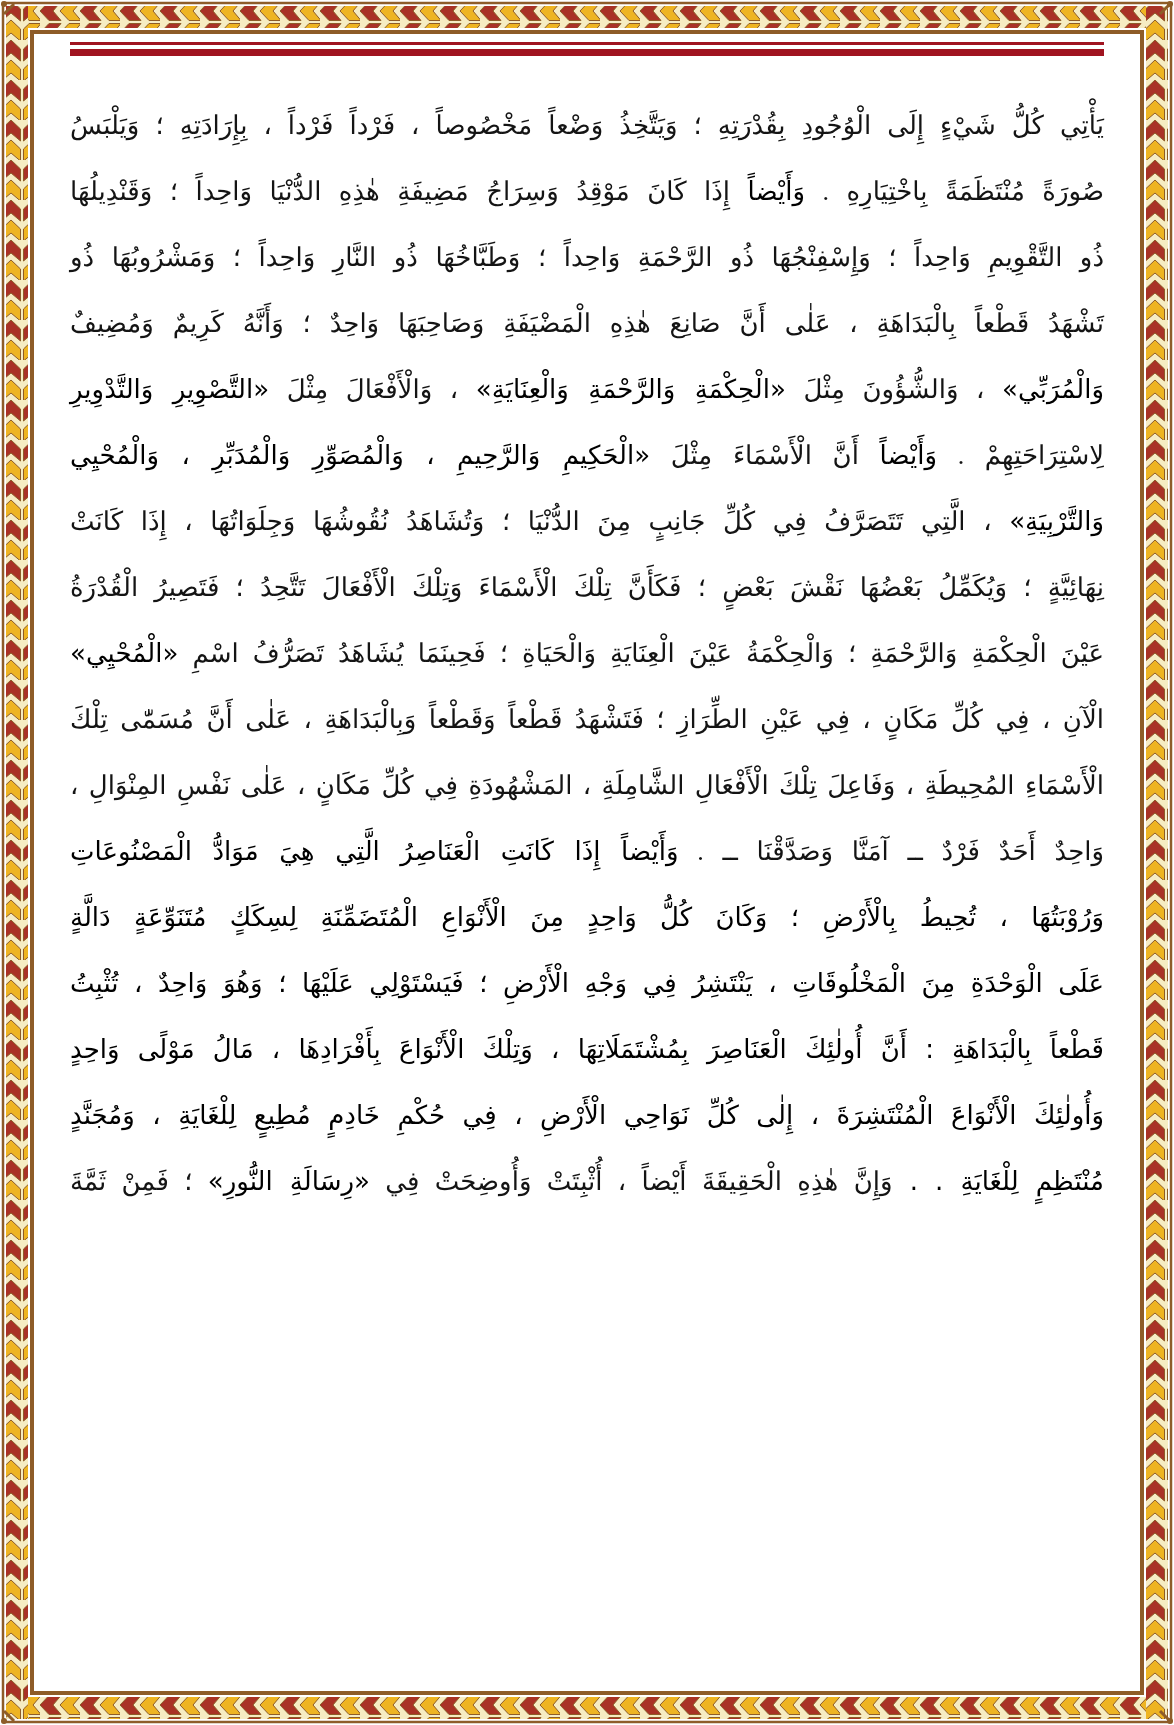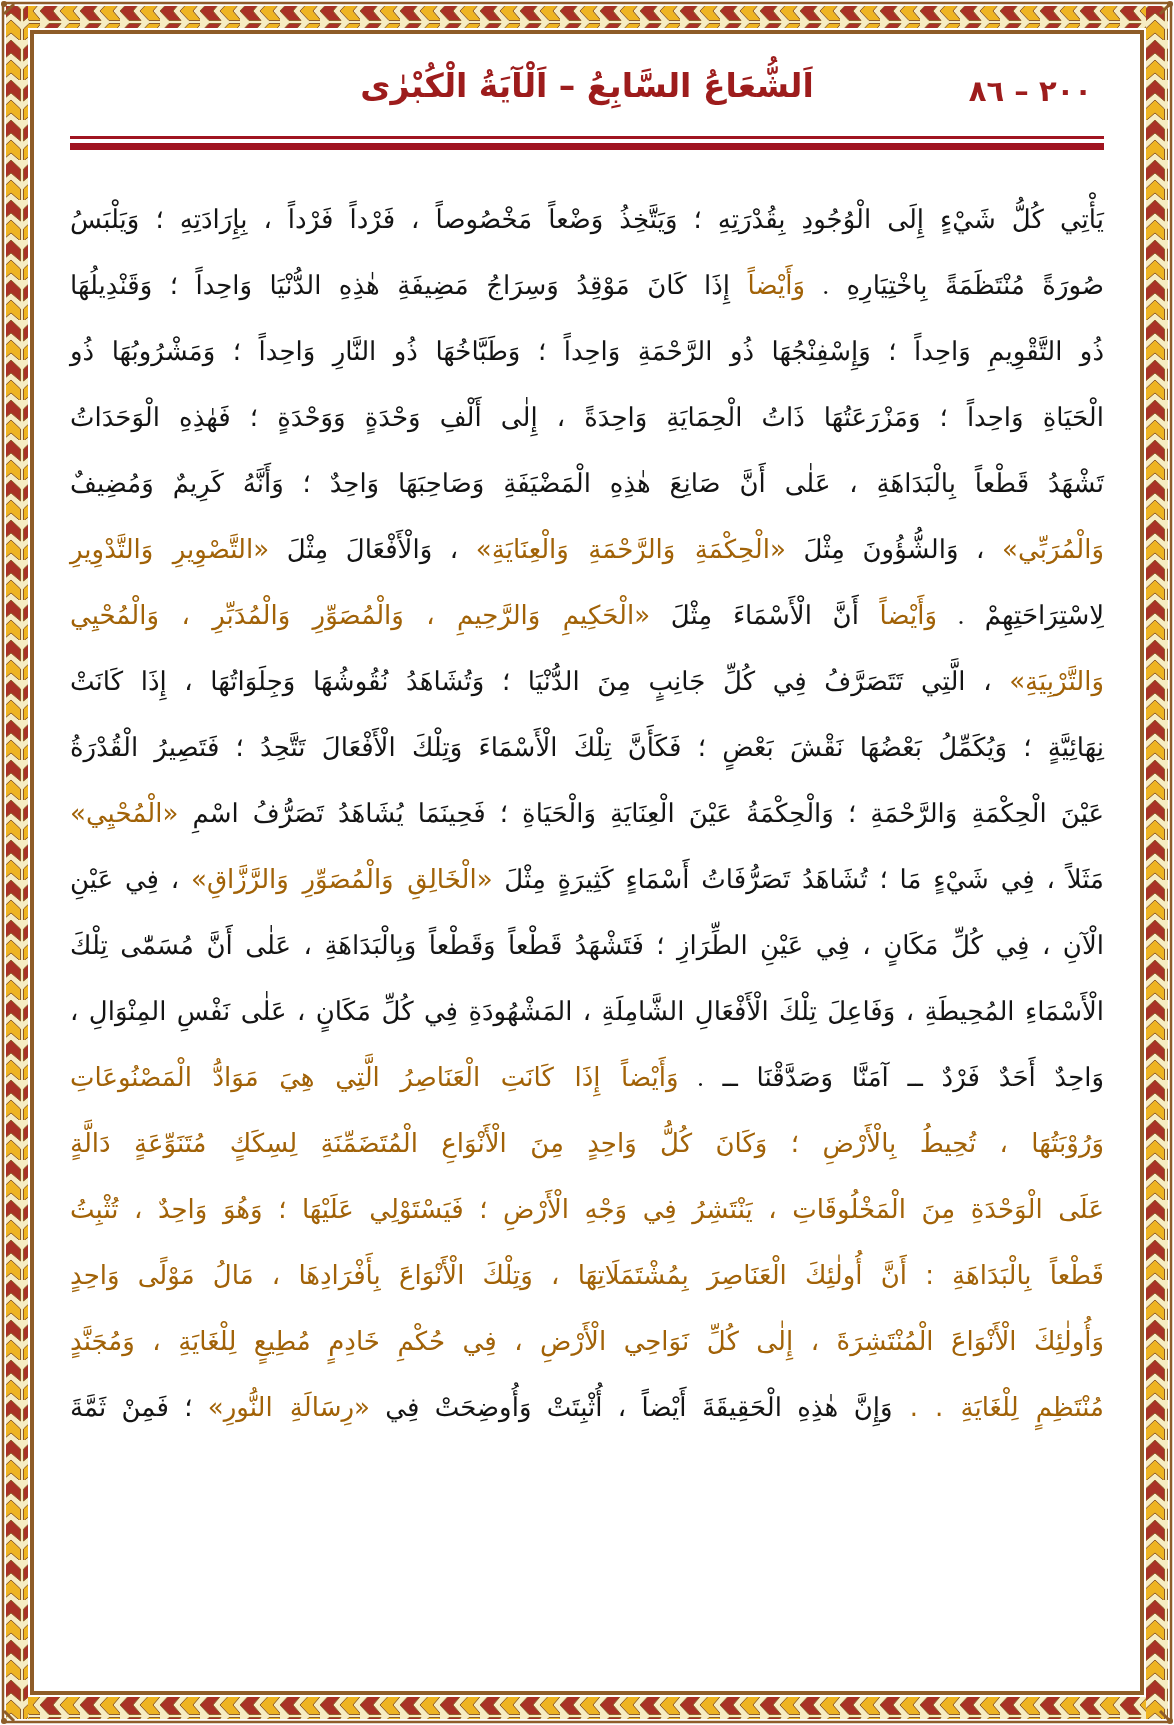--- a/index.html
+++ b/index.html
@@ -39,21 +39,21 @@
   }
   .line{
     text-align:justify;
     text-align-last:justify;
     -moz-text-align-last:justify;
     text-justify:inter-word;
     height:66px;line-height:66px;
     white-space:nowrap;
   }
   .seg-black{color:#141414;font-family:Liberation Serif, serif;}
-  .seg-red{color:#a16207;}
+  .seg-red{color:#000000;}
 </style>
 </head>
 <body>
 
 <div class="page">
 
   <svg class="frame" width="1174" height="1725" viewBox="0 0 1174 1725" aria-hidden="true">
     <defs>
       <pattern id="chainH" width="40" height="22" patternUnits="userSpaceOnUse">
         <rect width="40" height="22" fill="#f6ecc3"></rect>
@@ -81,43 +81,37 @@
     <path d="M1160,14 L1170,4" stroke="#8e5c28" stroke-width="3" fill="none"></path>
     <circle cx="1170" cy="4" r="3" fill="#8e5c28"></circle>
     <path d="M4,1711 L14,1721" stroke="#8e5c28" stroke-width="3" fill="none"></path>
     <circle cx="4" cy="1721" r="3" fill="#8e5c28"></circle>
     <path d="M1160,1711 L1170,1721" stroke="#8e5c28" stroke-width="3" fill="none"></path>
     <circle cx="1170" cy="1721" r="3" fill="#8e5c28"></circle>
   </svg>
 
   <div class="content">
 
-    <div class="header">
-      <div class="title">اَلشُّعَاعُ السَّابِعُ – اَلْآيَةُ الْكُبْرٰى</div>
-      <div class="page-ref">٢٠٠ – ٨٦</div>
-    </div>
 
     <div class="rule">
       <div class="rule-thin"></div>
       <div class="rule-gap"></div>
       <div class="rule-thick"></div>
     </div>
 
     <div class="body">
         <div class="line"><span class="seg-black">يَأْتِي كُلُّ شَيْءٍ إِلَى الْوُجُودِ بِقُدْرَتِهِ ؛ وَيَتَّخِذُ وَضْعاً مَخْصُوصاً ، فَرْداً فَرْداً ، بِإِرَادَتِهِ ؛ وَيَلْبَسُ</span></div>
         <div class="line"><span class="seg-black">صُورَةً مُنْتَظَمَةً بِاخْتِيَارِهِ . </span><span class="seg-red">وَأَيْضاً</span><span class="seg-black"> إِذَا كَانَ مَوْقِدُ وَسِرَاجُ مَضِيفَةِ هٰذِهِ الدُّنْيَا وَاحِداً ؛ وَقَنْدِيلُهَا</span></div>
         <div class="line"><span class="seg-black">ذُو التَّقْوِيمِ وَاحِداً ؛ وَإِسْفِنْجُهَا ذُو الرَّحْمَةِ وَاحِداً ؛ وَطَبَّاخُهَا ذُو النَّارِ وَاحِداً ؛ وَمَشْرُوبُهَا ذُو</span></div>
-        <div class="line"><span class="seg-black">الْحَيَاةِ وَاحِداً ؛ وَمَزْرَعَتُهَا ذَاتُ الْحِمَايَةِ وَاحِدَةً ، إِلٰى أَلْفِ وَحْدَةٍ وَوَحْدَةٍ ؛ فَهٰذِهِ الْوَحَدَاتُ</span></div>
         <div class="line"><span class="seg-black">تَشْهَدُ قَطْعاً بِالْبَدَاهَةِ ، عَلٰى أَنَّ صَانِعَ هٰذِهِ الْمَضْيَفَةِ وَصَاحِبَهَا وَاحِدٌ ؛ وَأَنَّهُ كَرِيمٌ وَمُضِيفٌ</span></div>
         <div class="line"><span class="seg-red">وَالْمُرَبِّي»</span><span class="seg-black"> ، وَالشُّؤُونَ مِثْلَ </span><span class="seg-red">«الْحِكْمَةِ وَالرَّحْمَةِ وَالْعِنَايَةِ»</span><span class="seg-black"> ، وَالْأَفْعَالَ مِثْلَ </span><span class="seg-red">«التَّصْوِيرِ وَالتَّدْوِيرِ</span></div>
         <div class="line"><span class="seg-black">لِاسْتِرَاحَتِهِمْ . </span><span class="seg-red">وَأَيْضاً</span><span class="seg-black"> أَنَّ الْأَسْمَاءَ مِثْلَ </span><span class="seg-red">«الْحَكِيمِ وَالرَّحِيمِ ، وَالْمُصَوِّرِ وَالْمُدَبِّرِ ، وَالْمُحْيِي</span></div>
         <div class="line"><span class="seg-red">وَالتَّرْبِيَةِ»</span><span class="seg-black"> ، الَّتِي تَتَصَرَّفُ فِي كُلِّ جَانِبٍ مِنَ الدُّنْيَا ؛ وَتُشَاهَدُ نُقُوشُهَا وَجِلَوَاتُهَا ، إِذَا كَانَتْ</span></div>
         <div class="line"><span class="seg-black">نِهَائِيَّةٍ ؛ وَيُكَمِّلُ بَعْضُهَا نَقْشَ بَعْضٍ ؛ فَكَأَنَّ تِلْكَ الْأَسْمَاءَ وَتِلْكَ الْأَفْعَالَ تَتَّحِدُ ؛ فَتَصِيرُ الْقُدْرَةُ</span></div>
         <div class="line"><span class="seg-black">عَيْنَ الْحِكْمَةِ وَالرَّحْمَةِ ؛ وَالْحِكْمَةُ عَيْنَ الْعِنَايَةِ وَالْحَيَاةِ ؛ فَحِينَمَا يُشَاهَدُ تَصَرُّفُ اسْمِ </span><span class="seg-red">«الْمُحْيِي»</span></div>
-        <div class="line"><span class="seg-black">مَثَلاً ، فِي شَيْءٍ مَا ؛ تُشَاهَدُ تَصَرُّفَاتُ أَسْمَاءٍ كَثِيرَةٍ مِثْلَ </span><span class="seg-red">«الْخَالِقِ وَالْمُصَوِّرِ وَالرَّزَّاقِ»</span><span class="seg-black"> ، فِي عَيْنِ</span></div>
         <div class="line"><span class="seg-black">الْآنِ ، فِي كُلِّ مَكَانٍ ، فِي عَيْنِ الطِّرَازِ ؛ فَتَشْهَدُ قَطْعاً وَقَطْعاً وَبِالْبَدَاهَةِ ، عَلٰى أَنَّ مُسَمّٰى تِلْكَ</span></div>
         <div class="line"><span class="seg-black">الْأَسْمَاءِ المُحِيطَةِ ، وَفَاعِلَ تِلْكَ الْأَفْعَالِ الشَّامِلَةِ ، المَشْهُودَةِ فِي كُلِّ مَكَانٍ ، عَلٰى نَفْسِ المِنْوَالِ ،</span></div>
         <div class="line"><span class="seg-black">وَاحِدٌ أَحَدٌ فَرْدٌ ــ آمَنَّا وَصَدَّقْنَا ــ . </span><span class="seg-red">وَأَيْضاً إِذَا كَانَتِ الْعَنَاصِرُ الَّتِي هِيَ مَوَادُّ الْمَصْنُوعَاتِ</span></div>
         <div class="line"><span class="seg-red">وَرُوْبَتُهَا ، تُحِيطُ بِالْأَرْضِ ؛ وَكَانَ كُلُّ وَاحِدٍ مِنَ الْأَنْوَاعِ الْمُتَضَمِّنَةِ لِسِكَكٍ مُتَنَوِّعَةٍ دَالَّةٍ</span></div>
         <div class="line"><span class="seg-red">عَلَى الْوَحْدَةِ مِنَ الْمَخْلُوقَاتِ ، يَنْتَشِرُ فِي وَجْهِ الْأَرْضِ ؛ فَيَسْتَوْلِي عَلَيْهَا ؛ وَهُوَ وَاحِدٌ ، تُثْبِتُ</span></div>
         <div class="line"><span class="seg-red">قَطْعاً بِالْبَدَاهَةِ : أَنَّ أُولٰئِكَ الْعَنَاصِرَ بِمُشْتَمَلَاتِهَا ، وَتِلْكَ الْأَنْوَاعَ بِأَفْرَادِهَا ، مَالُ مَوْلًى وَاحِدٍ</span></div>
         <div class="line"><span class="seg-red">وَأُولٰئِكَ الْأَنْوَاعَ الْمُنْتَشِرَةَ ، إِلٰى كُلِّ نَوَاحِي الْأَرْضِ ، فِي حُكْمِ خَادِمٍ مُطِيعٍ لِلْغَايَةِ ، وَمُجَنَّدٍ</span></div>
         <div class="line"><span class="seg-red">مُنْتَظِمٍ لِلْغَايَةِ . . </span><span class="seg-black">وَإِنَّ هٰذِهِ الْحَقِيقَةَ أَيْضاً ، أُثْبِتَتْ وَأُوضِحَتْ فِي </span><span class="seg-red">«رِسَالَةِ النُّورِ»</span><span class="seg-black"> ؛ فَمِنْ ثَمَّةَ</span></div>
       </div>
 

